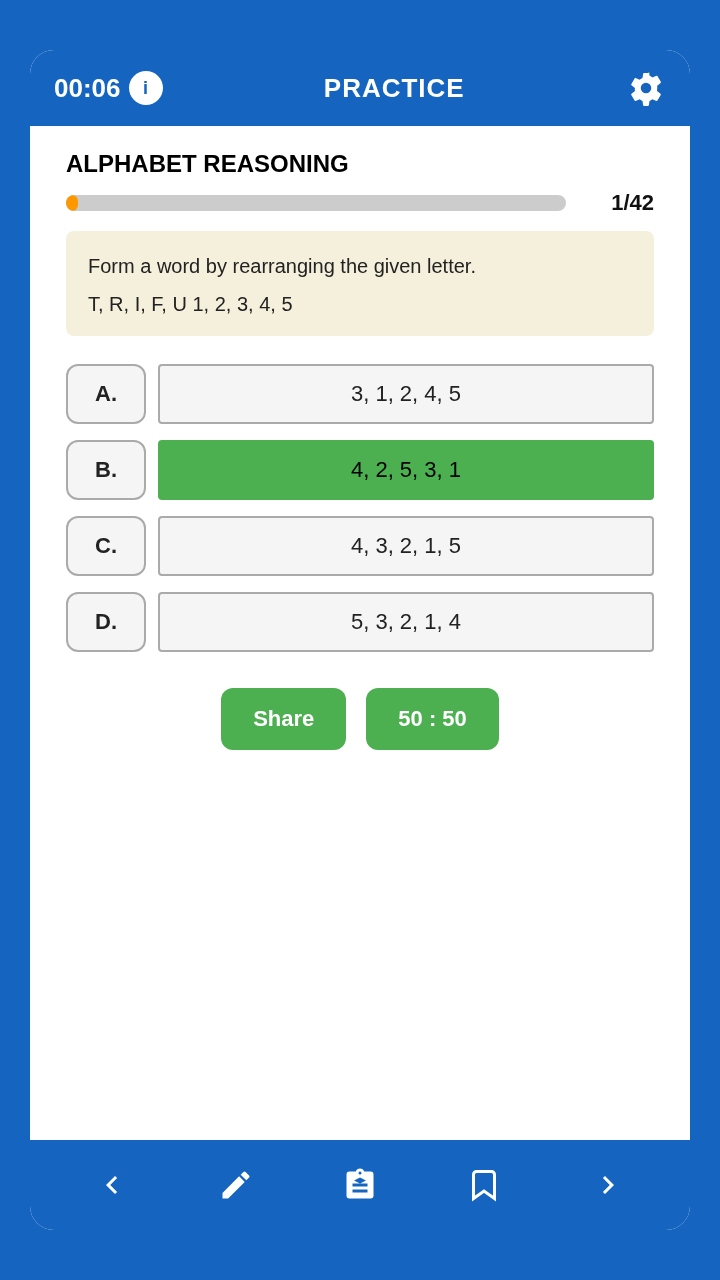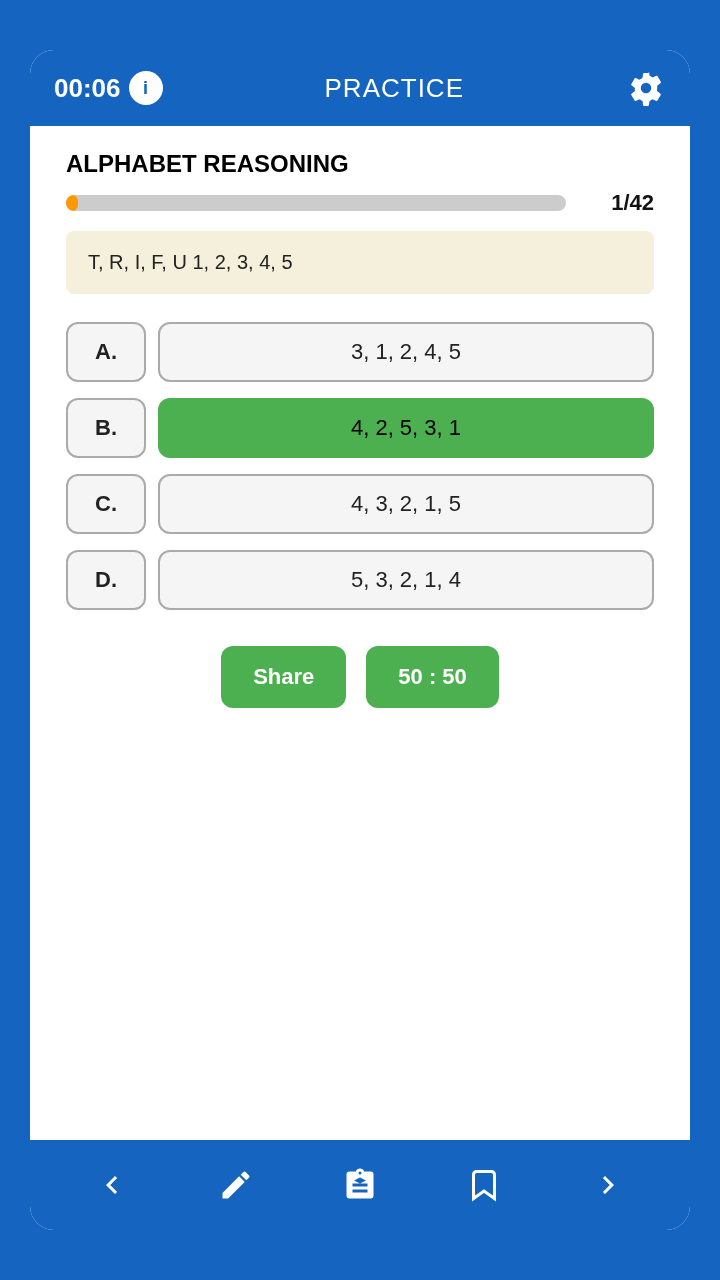--- a/index.html
+++ b/index.html
@@ -57,21 +57,21 @@
       align-items: center;
       justify-content: center;
       font-weight: bold;
       font-size: 18px;
       cursor: pointer;
     }
 
     .header-title {
       color: #fff;
       font-size: 26px;
-      font-weight: normal;
+      font-weight: bold;
       letter-spacing: 1px;
     }
 
     .gear-icon {
       width: 40px;
       height: 40px;
       color: #fff;
       font-size: 32px;
       cursor: pointer;
       display: flex;
@@ -169,21 +169,21 @@
       color: #222;
       background: #f5f5f5;
       cursor: pointer;
       flex-shrink: 0;
     }
 
     .option-value {
       flex: 1;
       height: 60px;
       border: 2px solid #aaa;
-      border-radius: 12px;
+      border-radius: 4px;
       display: flex;
       align-items: center;
       justify-content: center;
       font-size: 22px;
       color: #222;
       background: #f5f5f5;
       cursor: pointer;
     }
 
     .option-value.selected {
@@ -253,20 +253,21 @@
     <div class="section-title">ALPHABET REASONING</div>
 
     <div class="progress-row">
       <div class="progress-bar-bg">
         <div class="progress-bar-fill" style="width: 2.4%;"></div>
       </div>
       <span class="progress-label">1/42</span>
     </div>
 
     <div class="question-box">
+      <div class="question-text">Form a word by rearranging the given letter.</div>
       <div class="question-letters">T, R, I, F, U 1, 2, 3, 4, 5</div>
     </div>
 
     <div class="options">
 
       <div class="option-row">
         <div class="option-label">
           <span>A.</span>
         </div>
         <div class="option-value">

